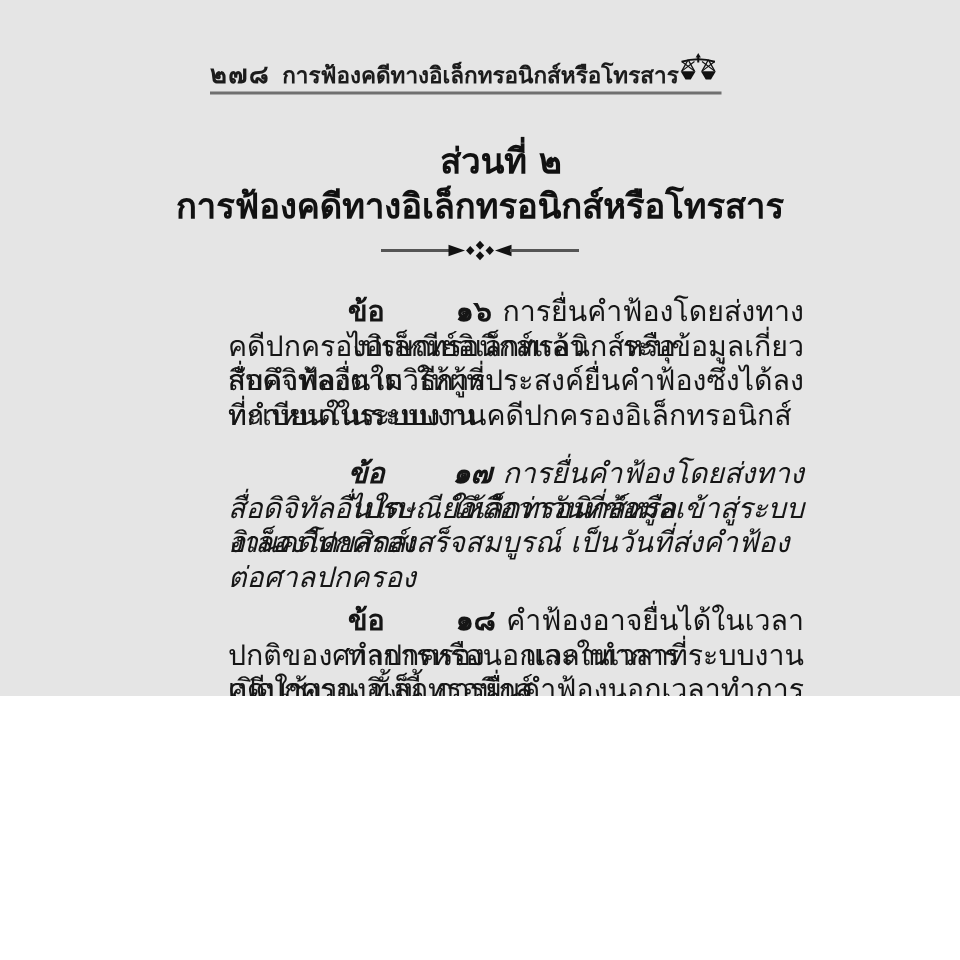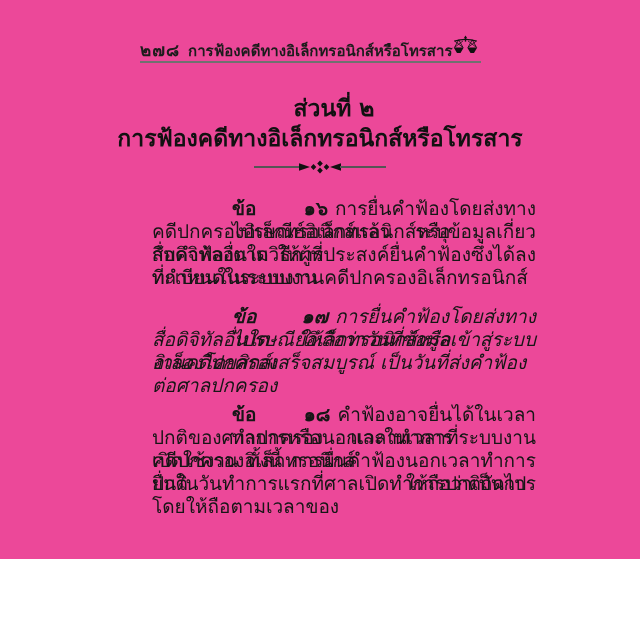--- a/index.html
+++ b/index.html
@@ -3,21 +3,21 @@
 <meta charset="utf-8">
 <style>
   html,body{margin:0;padding:0;}
   body{
     width:640px;height:640px;
     background:#ffffff;
     font-family:"DejaVu Sans","Liberation Sans",sans-serif;
     color:#1c1c1c;
     -webkit-font-smoothing:antialiased;
   }
-  .page{position:relative;width:640px;height:559px;background:#ec4899;overflow:hidden;}
+  .page{position:relative;width:640px;height:464px;background:#e5e5e5;overflow:hidden;}
 
   
   .header-text{
     position:absolute;left:140px;top:41px;
     white-space:nowrap;font-weight:bold;font-size:15px;line-height:18px;
   }
   .header-pagenum{font-size:17px;font-weight:bold;margin-right:8px;letter-spacing:1px;}
   .header-rule{position:absolute;left:140px;top:61px;width:341px;height:2px;background:#707070;}
   .scales{position:absolute;left:452px;top:34px;width:27px;height:23px;}
 

